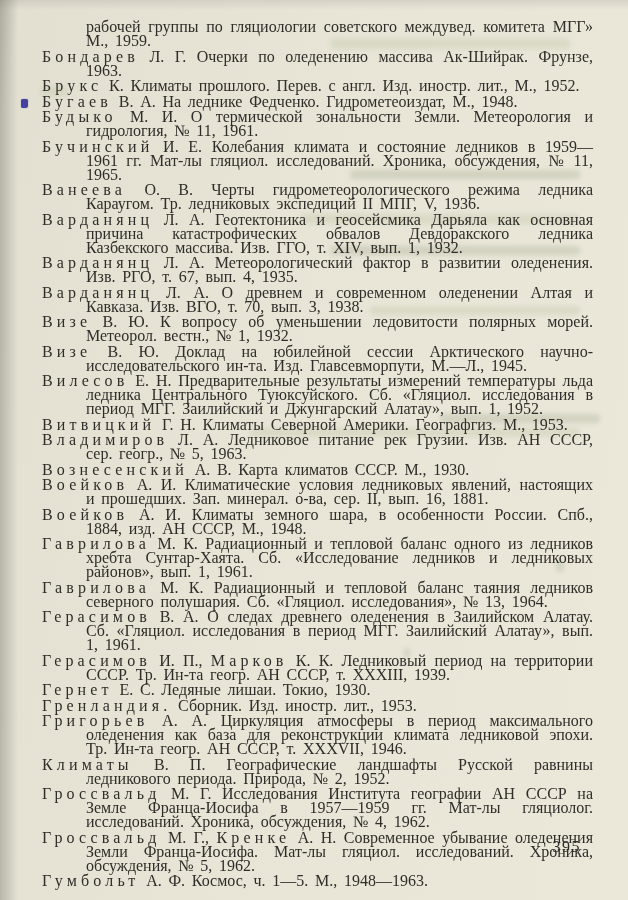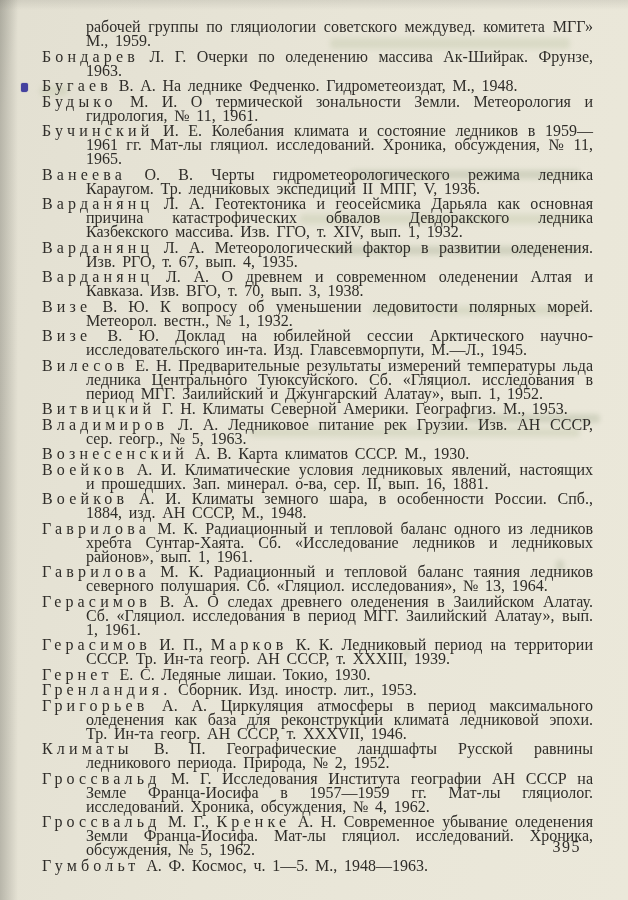--- a/index.html
+++ b/index.html
@@ -82,20 +82,21 @@
   <div class="art" style="left:370px; top:306px; width:210px; height:9px;"></div>
   <div class="art dark" style="left:440px; top:414px; width:160px; height:9px;"></div>
   <div class="art" style="left:250px; top:428px; width:330px; height:9px;"></div>
   <div class="art dark" style="left:556px; top:560px; width:8px;   height:12px;"></div>
   <div class="art dark" style="left:404px; top:648px; width:6px;   height:10px;"></div>
 
   <div class="content">
     <p class="entry cont">рабочей группы по гляциологии советского междувед. комитета МГГ» М., 1959.</p>
     <div id="entries">
         <p class="entry"><span class="spaced">Бондарев</span><span class="plain"> Л. Г. Очерки по оледенению массива Ак-Шийрак. Фрунзе, 1963.</span></p>
+        <p class="entry"><span class="spaced">Брукс</span><span class="plain"> К. Климаты прошлого. Перев. с англ. Изд. иностр. лит., М., 1952.</span></p>
         <p class="entry"><span class="pen-mark" style="background: rgb(68, 65, 159);"></span><span class="spaced">Бугаев</span><span class="plain"> В. А. На леднике Федченко. Гидрометеоиздат, М., 1948.</span></p>
         <p class="entry"><span class="spaced">Будыко</span><span class="plain"> М. И. О термической зональности Земли. Метеорология и гидрология, № 11, 1961.</span></p>
         <p class="entry"><span class="spaced">Бучинский</span><span class="plain"> И. Е. Колебания климата и состояние ледников в 1959—1961 гг. Мат-лы гляциол. исследований. Хроника, обсуждения, № 11, 1965.</span></p>
         <p class="entry"><span class="spaced">Ванеева</span><span class="plain"> О. В. Черты гидрометеорологического режима ледника Караугом. Тр. ледниковых экспедиций II МПГ, V, 1936.</span></p>
         <p class="entry"><span class="spaced">Варданянц</span><span class="plain"> Л. А. Геотектоника и геосейсмика Дарьяла как основная причина катастрофических обвалов Девдоракского ледника Казбекского массива. Изв. ГГО, т. XIV, вып. 1, 1932.</span></p>
         <p class="entry"><span class="spaced">Варданянц</span><span class="plain"> Л. А. Метеорологический фактор в развитии оледенения. Изв. РГО, т. 67, вып. 4, 1935.</span></p>
         <p class="entry"><span class="spaced">Варданянц</span><span class="plain"> Л. А. О древнем и современном оледенении Алтая и Кавказа. Изв. ВГО, т. 70, вып. 3, 1938.</span></p>
         <p class="entry"><span class="spaced">Визе</span><span class="plain"> В. Ю. К вопросу об уменьшении ледовитости полярных морей. Метеорол. вестн., № 1, 1932.</span></p>
         <p class="entry"><span class="spaced">Визе</span><span class="plain"> В. Ю. Доклад на юбилейной сессии Арктического научно-исследовательского ин-та. Изд. Главсевморпути, М.—Л., 1945.</span></p>
         <p class="entry"><span class="spaced">Вилесов</span><span class="plain"> Е. Н. Предварительные результаты измерений температуры льда ледника Центрального Туюксуйского. Сб. «Гляциол. исследования в период МГГ. Заилийский и Джунгарский Алатау», вып. 1, 1952.</span></p>

